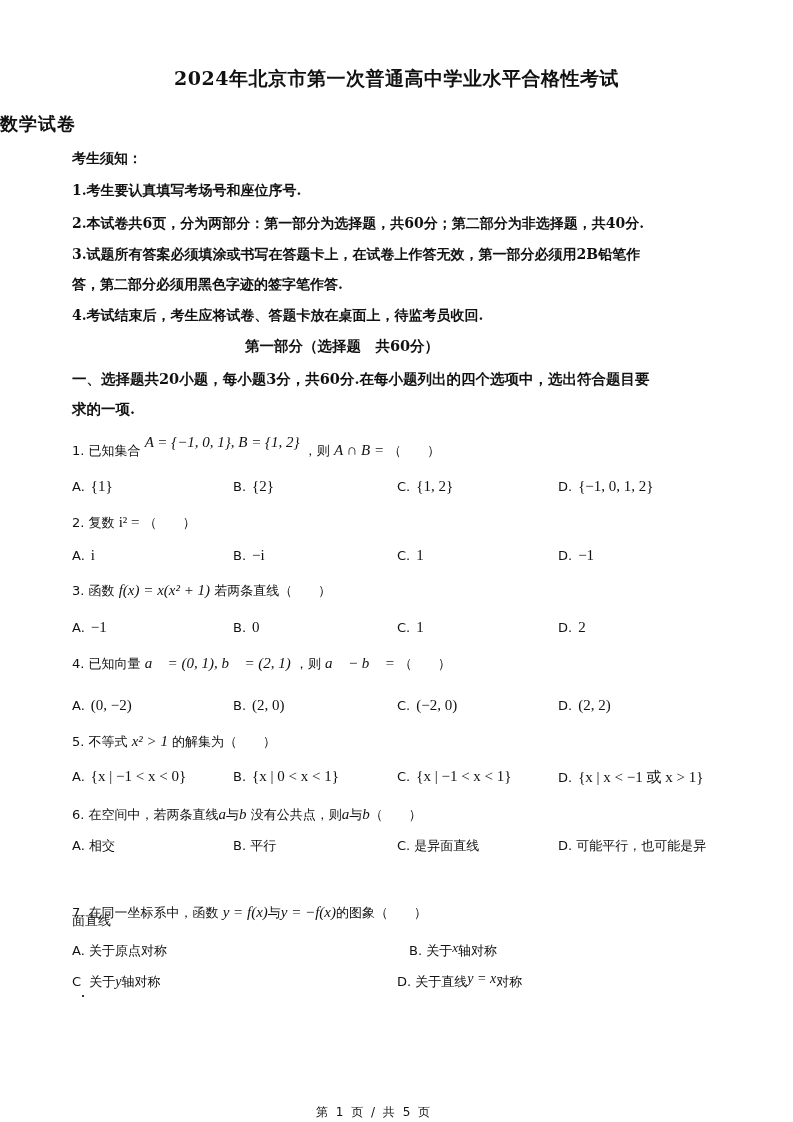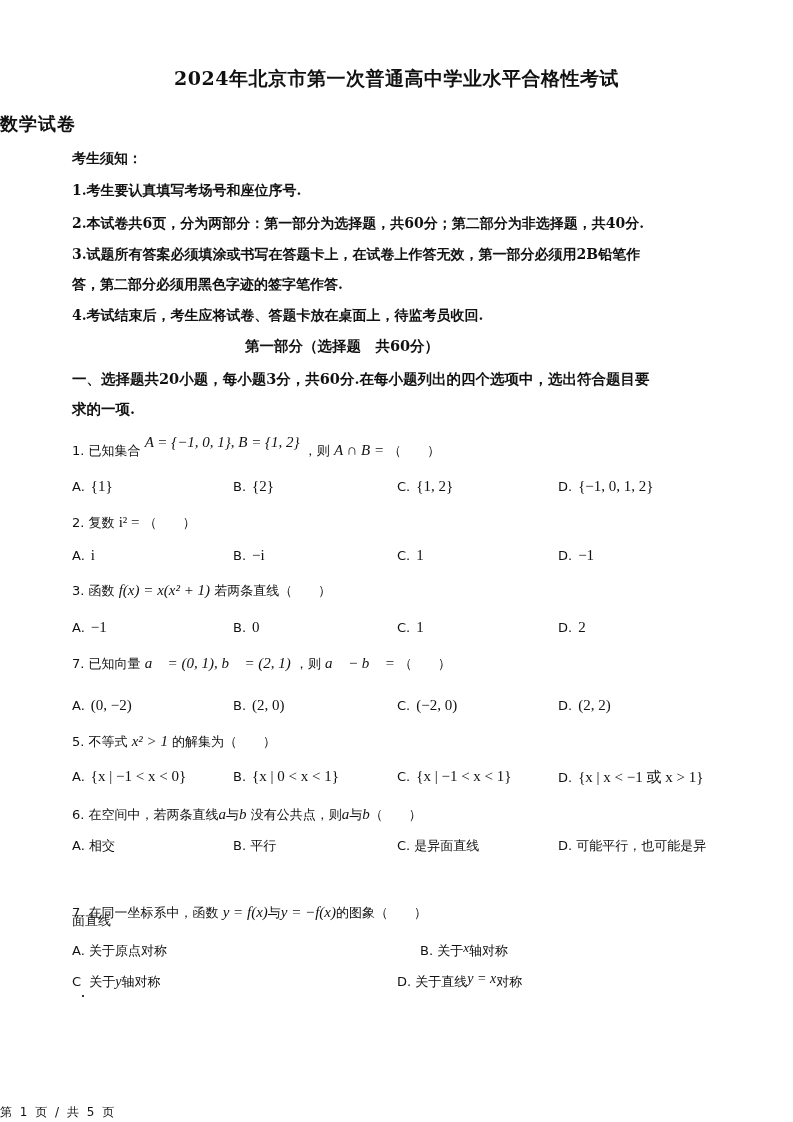--- a/index.html
+++ b/index.html
@@ -26,21 +26,21 @@
       left: 72px; font-size: 13px;
       font-family: "DejaVu Sans", "Liberation Sans", sans-serif;
     }
     .math { font-family: "Liberation Serif", "DejaVu Serif", serif; font-style: italic; font-size: 15px; }
     .opt {
       font-size: 13px;
       font-family: "DejaVu Sans", "Liberation Sans", sans-serif;
     }
     .opt .val { font-family: "Liberation Serif", "DejaVu Serif", serif; font-size: 15px; margin-left: 6px; }
     .footer {
-      left: 0; width: 748px; top: 1104px;
+      left: 0; width: 748px; text-align: center; top: 1104px;
       font-size: 12px; font-family: "DejaVu Sans", "Liberation Sans", sans-serif; letter-spacing: 2px;
     }
     .dot { position: absolute; left: 82px; top: 995px; width: 2px; height: 2px; background: #333; }
   </style>
 </head>
 <body>
 
 <div>
 
   <div class="abs title">2024年北京市第一次普通高中学业水平合格性考试</div>
@@ -83,21 +83,21 @@
     <span>3. 函数</span>
     <span class="math">f(x) = x(x² + 1)</span>
     <span>若两条直线（　　）</span>
   </div>
   <div class="abs opt" style="top:619px;left:72px;"><span>A.</span><span class="val">−1</span></div>
   <div class="abs opt" style="top:619px;left:233px;"><span>B.</span><span class="val">0</span></div>
   <div class="abs opt" style="top:619px;left:397px;"><span>C.</span><span class="val">1</span></div>
   <div class="abs opt" style="top:619px;left:558px;"><span>D.</span><span class="val">2</span></div>
 
   <div class="abs q" style="top:655px;">
-    <span>7. 已知向量</span>
+    <span>4. 已知向量</span>
     <span class="math">a⃗ = (0, 1), b⃗ = (2, 1)</span>
     <span>，则</span>
     <span class="math">a⃗ − b⃗ =</span>
     <span>（　　）</span>
   </div>
   <div class="abs opt" style="top:697px;left:72px;"><span>A.</span><span class="val">(0, −2)</span></div>
   <div class="abs opt" style="top:697px;left:233px;"><span>B.</span><span class="val">(2, 0)</span></div>
   <div class="abs opt" style="top:697px;left:397px;"><span>C.</span><span class="val">(−2, 0)</span></div>
   <div class="abs opt" style="top:697px;left:558px;"><span>D.</span><span class="val">(2, 2)</span></div>
 
@@ -119,20 +119,20 @@
   <div class="abs opt" style="top:837px;left:233px;"><span>B.</span> <span>平行</span></div>
   <div class="abs opt" style="top:837px;left:397px;"><span>C.</span> <span>是异面直线</span></div>
   <div class="abs opt" style="top:837px;left:558px;"><span>D.</span> <span>可能平行，也可能是异</span></div>
   <div class="abs opt" style="top:912px;left:72px;">面直线</div>
 
   <div class="abs q" style="top:904px;">
     <span>7. 在同一坐标系中，函数</span>
     <span class="math">y = f(x)</span><span>与</span><span class="math">y = −f(x)</span><span>的图象（　　）</span>
   </div>
   <div class="abs opt" style="top:942px;left:72px;"><span>A.</span> <span>关于原点对称</span></div>
-  <div class="abs opt" style="top:942px;left:420px;text-align:center;"><span>B.</span> <span>关于</span><span class="math" style="font-size:13px;position:relative;top:-3px;">x</span><span>轴对称</span></div>
+  <div class="abs opt" style="top:942px;left:409px;text-align:center;"><span>B.</span> <span>关于</span><span class="math" style="font-size:13px;position:relative;top:-3px;">x</span><span>轴对称</span></div>
   <div class="abs opt" style="top:973px;left:72px;"><span>C</span>&nbsp; <span>关于</span><span class="math" style="font-size:14px;">y</span><span>轴对称</span></div>
   <div class="abs opt" style="top:973px;left:397px;"><span>D.</span> <span>关于直线</span><span class="math" style="font-size:14px;position:relative;top:-3px;">y = x</span><span>对称</span></div>
 
   <div class="dot"></div>
 
   <div class="abs footer">第 1 页 / 共 5 页</div>
 </div>
 
 </body></html>

